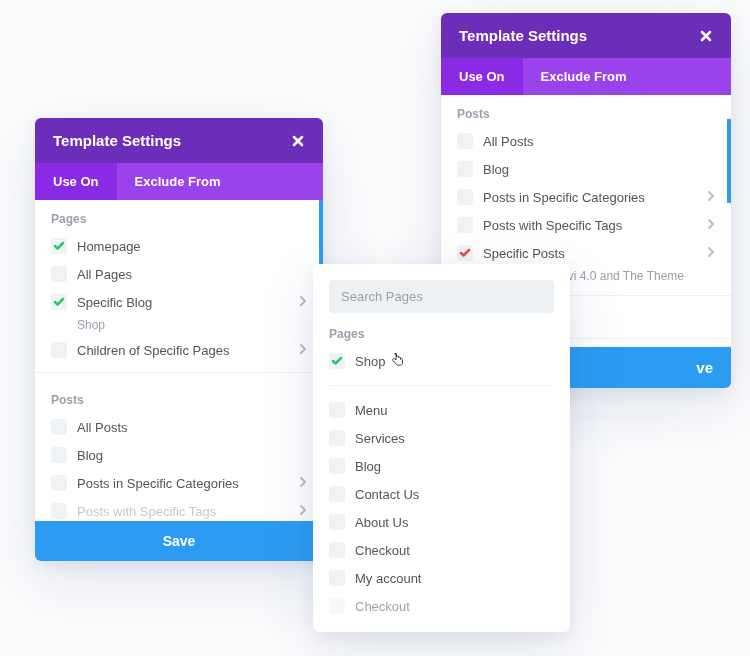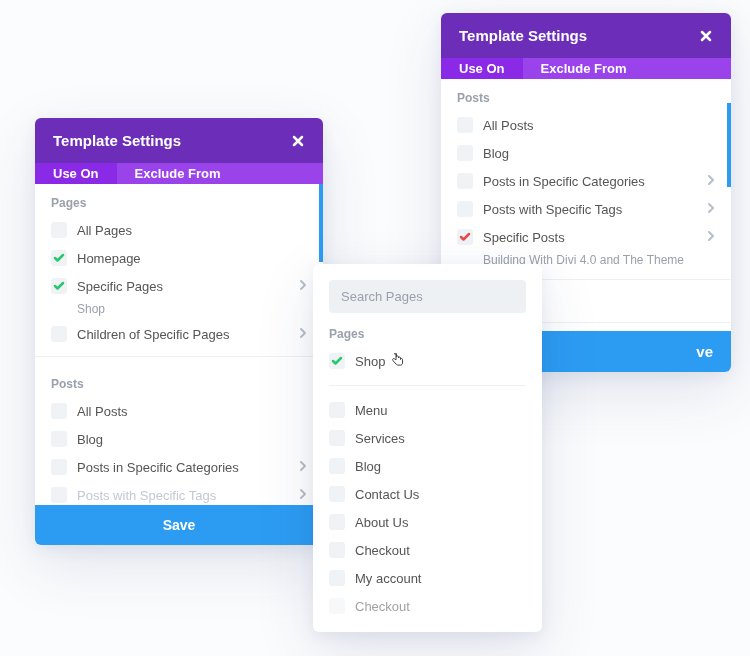--- a/index.html
+++ b/index.html
@@ -35,21 +35,21 @@
       align-items: center;
       justify-content: center;
       cursor: pointer;
     }
     .panel-close svg { stroke: #fff; }
     .tabs {
       display: flex;
       background: #9b43ea;
     }
     .tab {
-      padding: 3px 18px;
+      padding: 11px 18px;
       font-size: 13px;
       font-weight: 600;
       color: #fff;
       cursor: pointer;
     }
     .tab.active {
       background: #8a29e6;
     }
     .section-title {
       color: #9aa1ac;
@@ -107,21 +107,21 @@
     }
     .scroll-accent {
       position: absolute;
       right: 0;
       width: 4px;
       background: #2c9cf2;
     }
     
     #panel-left { left: 35px; top: 118px; width: 288px; }
     #panel-right { left: 441px; top: 13px; width: 290px; }
-    #panel-mid { left: 313px; top: 264px; width: 229px; }
+    #panel-mid { left: 313px; top: 264px; width: 257px; }
     .search-input {
       margin: 16px 16px 10px 16px;
       background: #eef1f4;
       border-radius: 4px;
       padding: 9px 12px;
       font-size: 13px;
       color: #9aa1ac;
     }
     .pages-body { padding-bottom: 12px; }
     .cursor-hand {
@@ -158,38 +158,38 @@
     </span>
   </div>
   <div class="tabs">
     <div class="tab active">Use On</div>
     <div class="tab">Exclude From</div>
   </div>
   <div style="position:relative;">
     <div class="scroll-accent" style="top:0; height:78px;"></div>
     <div class="section-title">Pages</div>
     <div class="item-row">
-      <span class="checkbox"></span>
-      <span class="item-label">All Pages</span>
-    </div>
-    <div class="item-row">
       <span class="checkbox checked-green">
         <svg width="12" height="12" viewBox="0 0 12 12" fill="none" stroke-width="2.5" stroke-linecap="round" stroke-linejoin="round">
             <path d="M2 6l2.5 2.5L10 3"></path>
           </svg>
       </span>
       <span class="item-label">Homepage</span>
     </div>
     <div class="item-row">
+      <span class="checkbox"></span>
+      <span class="item-label">All Pages</span>
+    </div>
+    <div class="item-row">
       <span class="checkbox checked-green">
         <svg width="12" height="12" viewBox="0 0 12 12" fill="none" stroke-width="2.5" stroke-linecap="round" stroke-linejoin="round">
             <path d="M2 6l2.5 2.5L10 3"></path>
           </svg>
       </span>
-      <span class="item-label">Specific Pages</span>
+      <span class="item-label">Specific Blog</span>
       <span class="chevron">
         <svg width="8" height="12" viewBox="0 0 8 12" fill="none" stroke-width="2" stroke-linecap="round" stroke-linejoin="round">
             <path d="M2 2l4 4-4 4"></path>
           </svg>
       </span>
     </div>
     <div class="sub-label">Shop</div>
     <div class="item-row">
       <span class="checkbox"></span>
       <span class="item-label">Children of Specific Pages</span>

